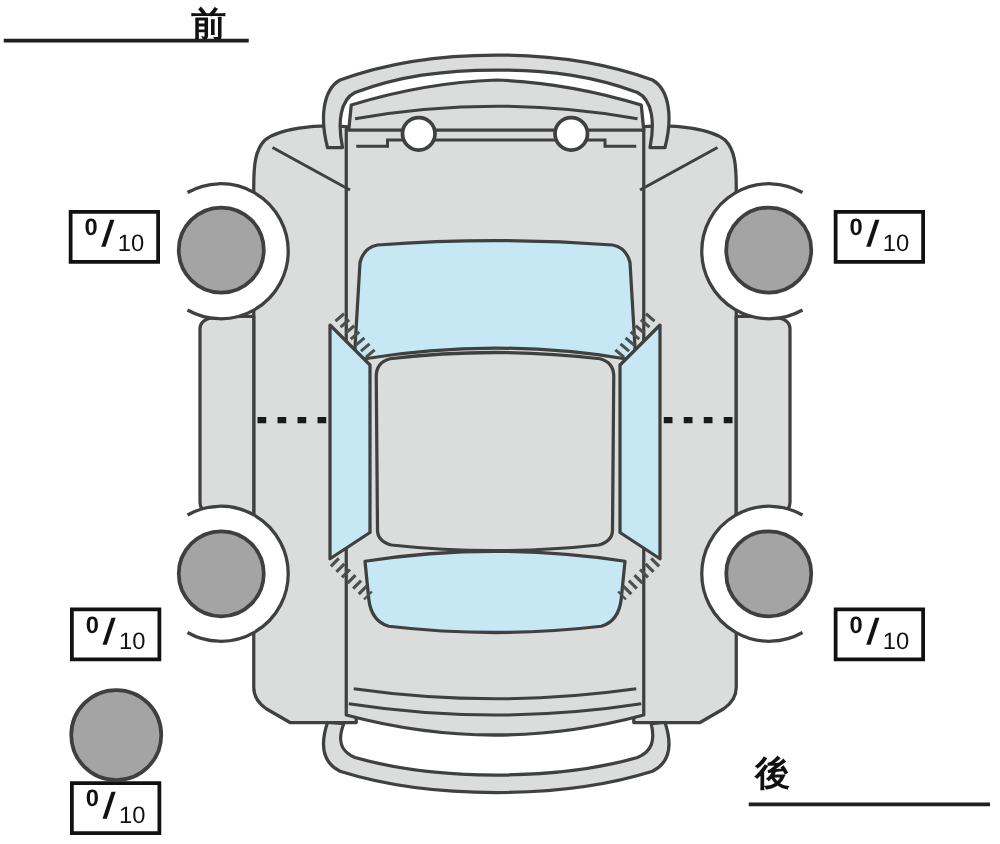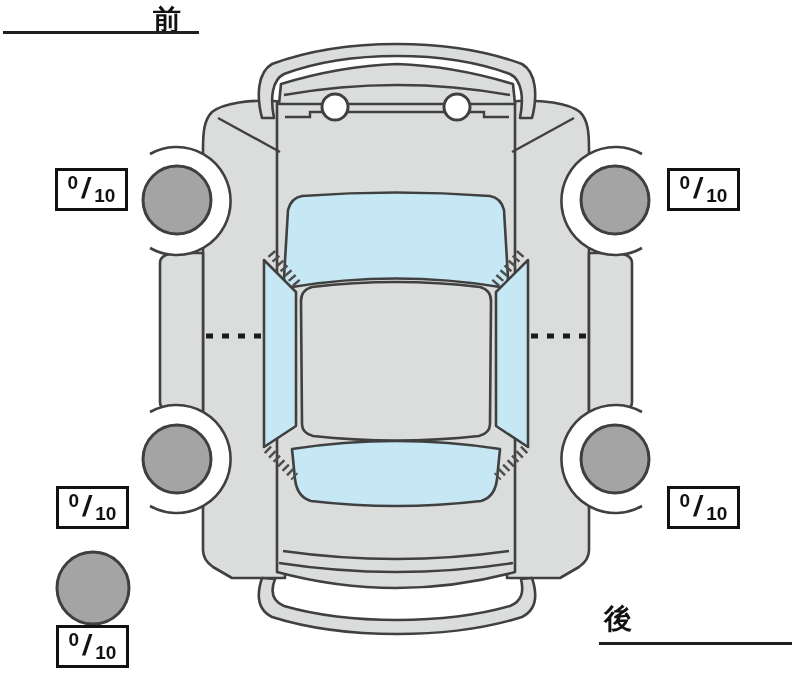--- a/index.html
+++ b/index.html
@@ -19,21 +19,21 @@
   .seam-dash{fill:none;stroke:#1a1a1a;stroke-width:5;stroke-dasharray:7 9;}
   .hood-circle{fill:#ffffff;stroke:#404040;stroke-width:3;}
   
   .score-box{
     position:absolute;width:67px;height:37px;background:#ffffff;
     border:3px solid #111;display:flex;align-items:center;justify-content:center;
     gap:4px;color:#111;line-height:1;
   }
   .score-num{font-size:19px;font-weight:bold;position:relative;top:-7px;}
   .score-slash{font-size:29px;font-weight:bold;position:relative;top:-1px;transform:skewX(-8deg);}
-  .score-max{font-size:19px;font-weight:bold;position:relative;top:6px;}
+  .score-max{font-size:19px;font-weight:normal;position:relative;top:6px;}
   
   .orient-label{position:absolute;font-size:28px;font-weight:600;color:#111;}
   .orient-rule{position:absolute;height:3px;background:#1f1f1f;}
 </style>
 </head>
 <body>
 
 <div class="stage">
 
   <svg width="800" height="675" viewBox="0 0 800 675">

